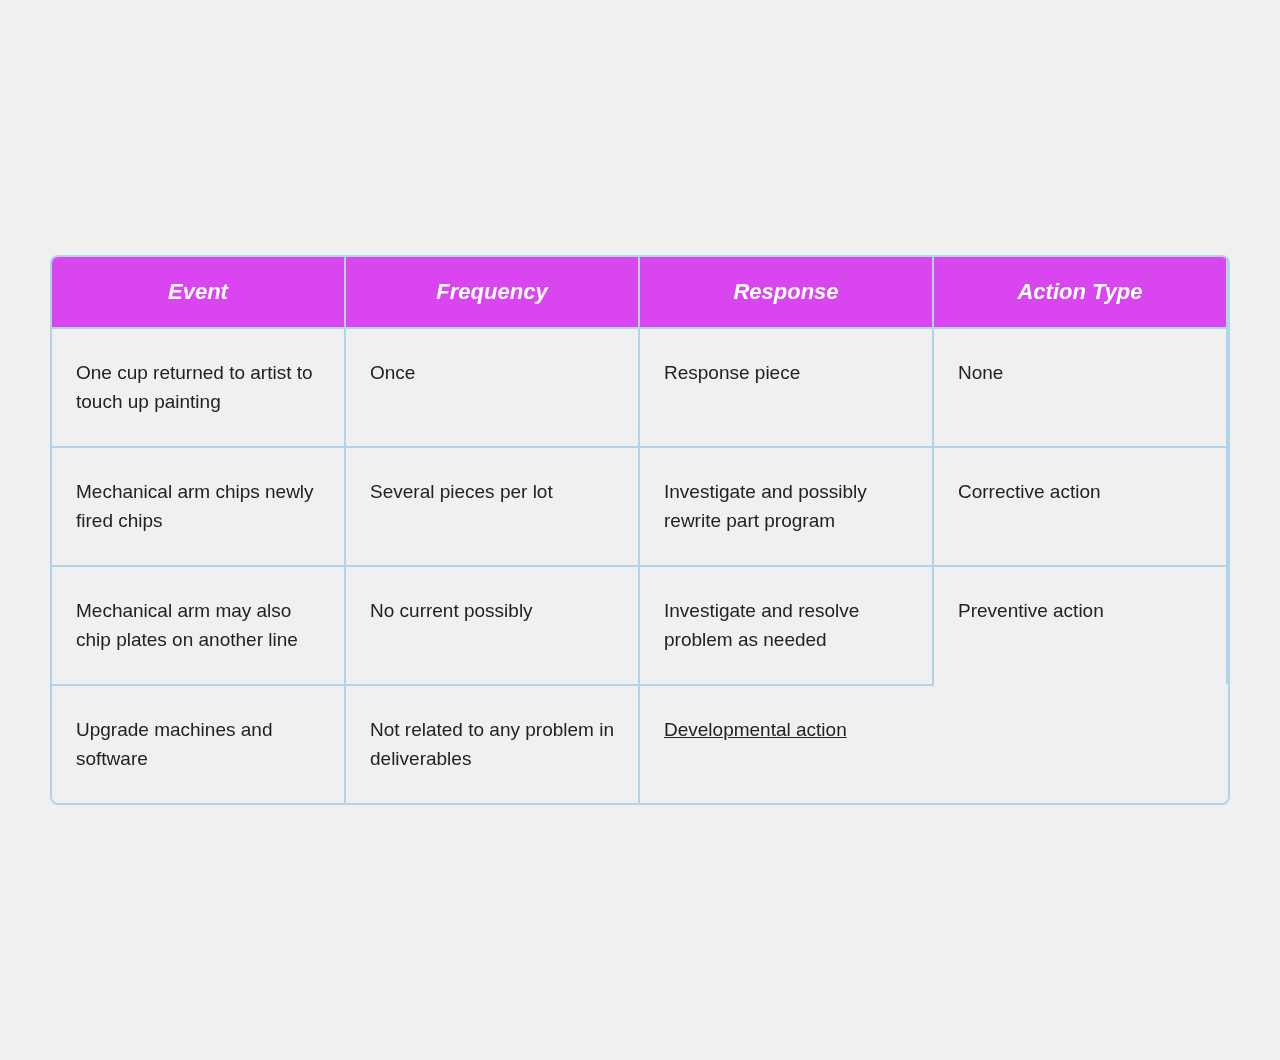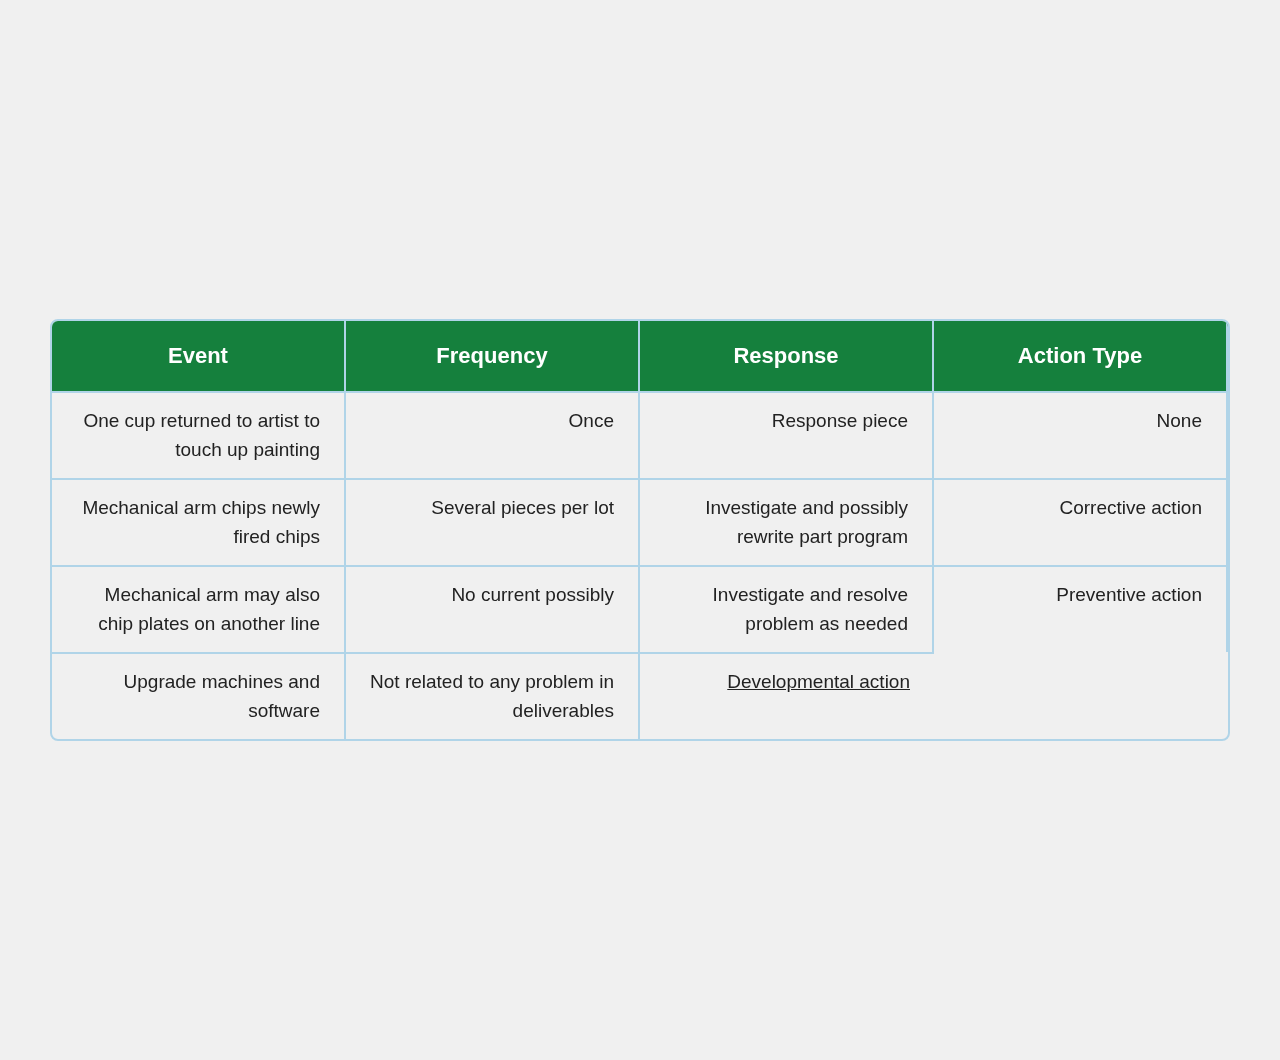--- a/index.html
+++ b/index.html
@@ -24,41 +24,41 @@
       border: 2px solid #b0d4e8;
     }
 
     .table-grid {
       display: grid;
       grid-template-columns: 1fr 1fr 1fr 1fr;
       width: 100%;
     }
 
     .header-cell {
-      background-color: #15803d;
+      background-color: #d946ef;
       color: #ffffff;
       font-weight: bold;
       font-size: 22px;
       padding: 22px 24px;
       text-align: center;
       border-right: 2px solid #b0d4e8;
+      font-style: italic;
     }
 
     .header-cell:last-child {
       border-right: none;
     }
 
     .body-cell {
-      padding: 14px 24px;
+      padding: 30px 24px;
       font-size: 19px;
       color: #222;
       line-height: 1.5;
       border-right: 2px solid #b0d4e8;
       border-top: 2px solid #b0d4e8;
-      text-align: right;
     }
 
     .body-cell:last-child {
       border-right: none;
       text-decoration: underline;
     }
   </style>
 </head>
 <body>
 

